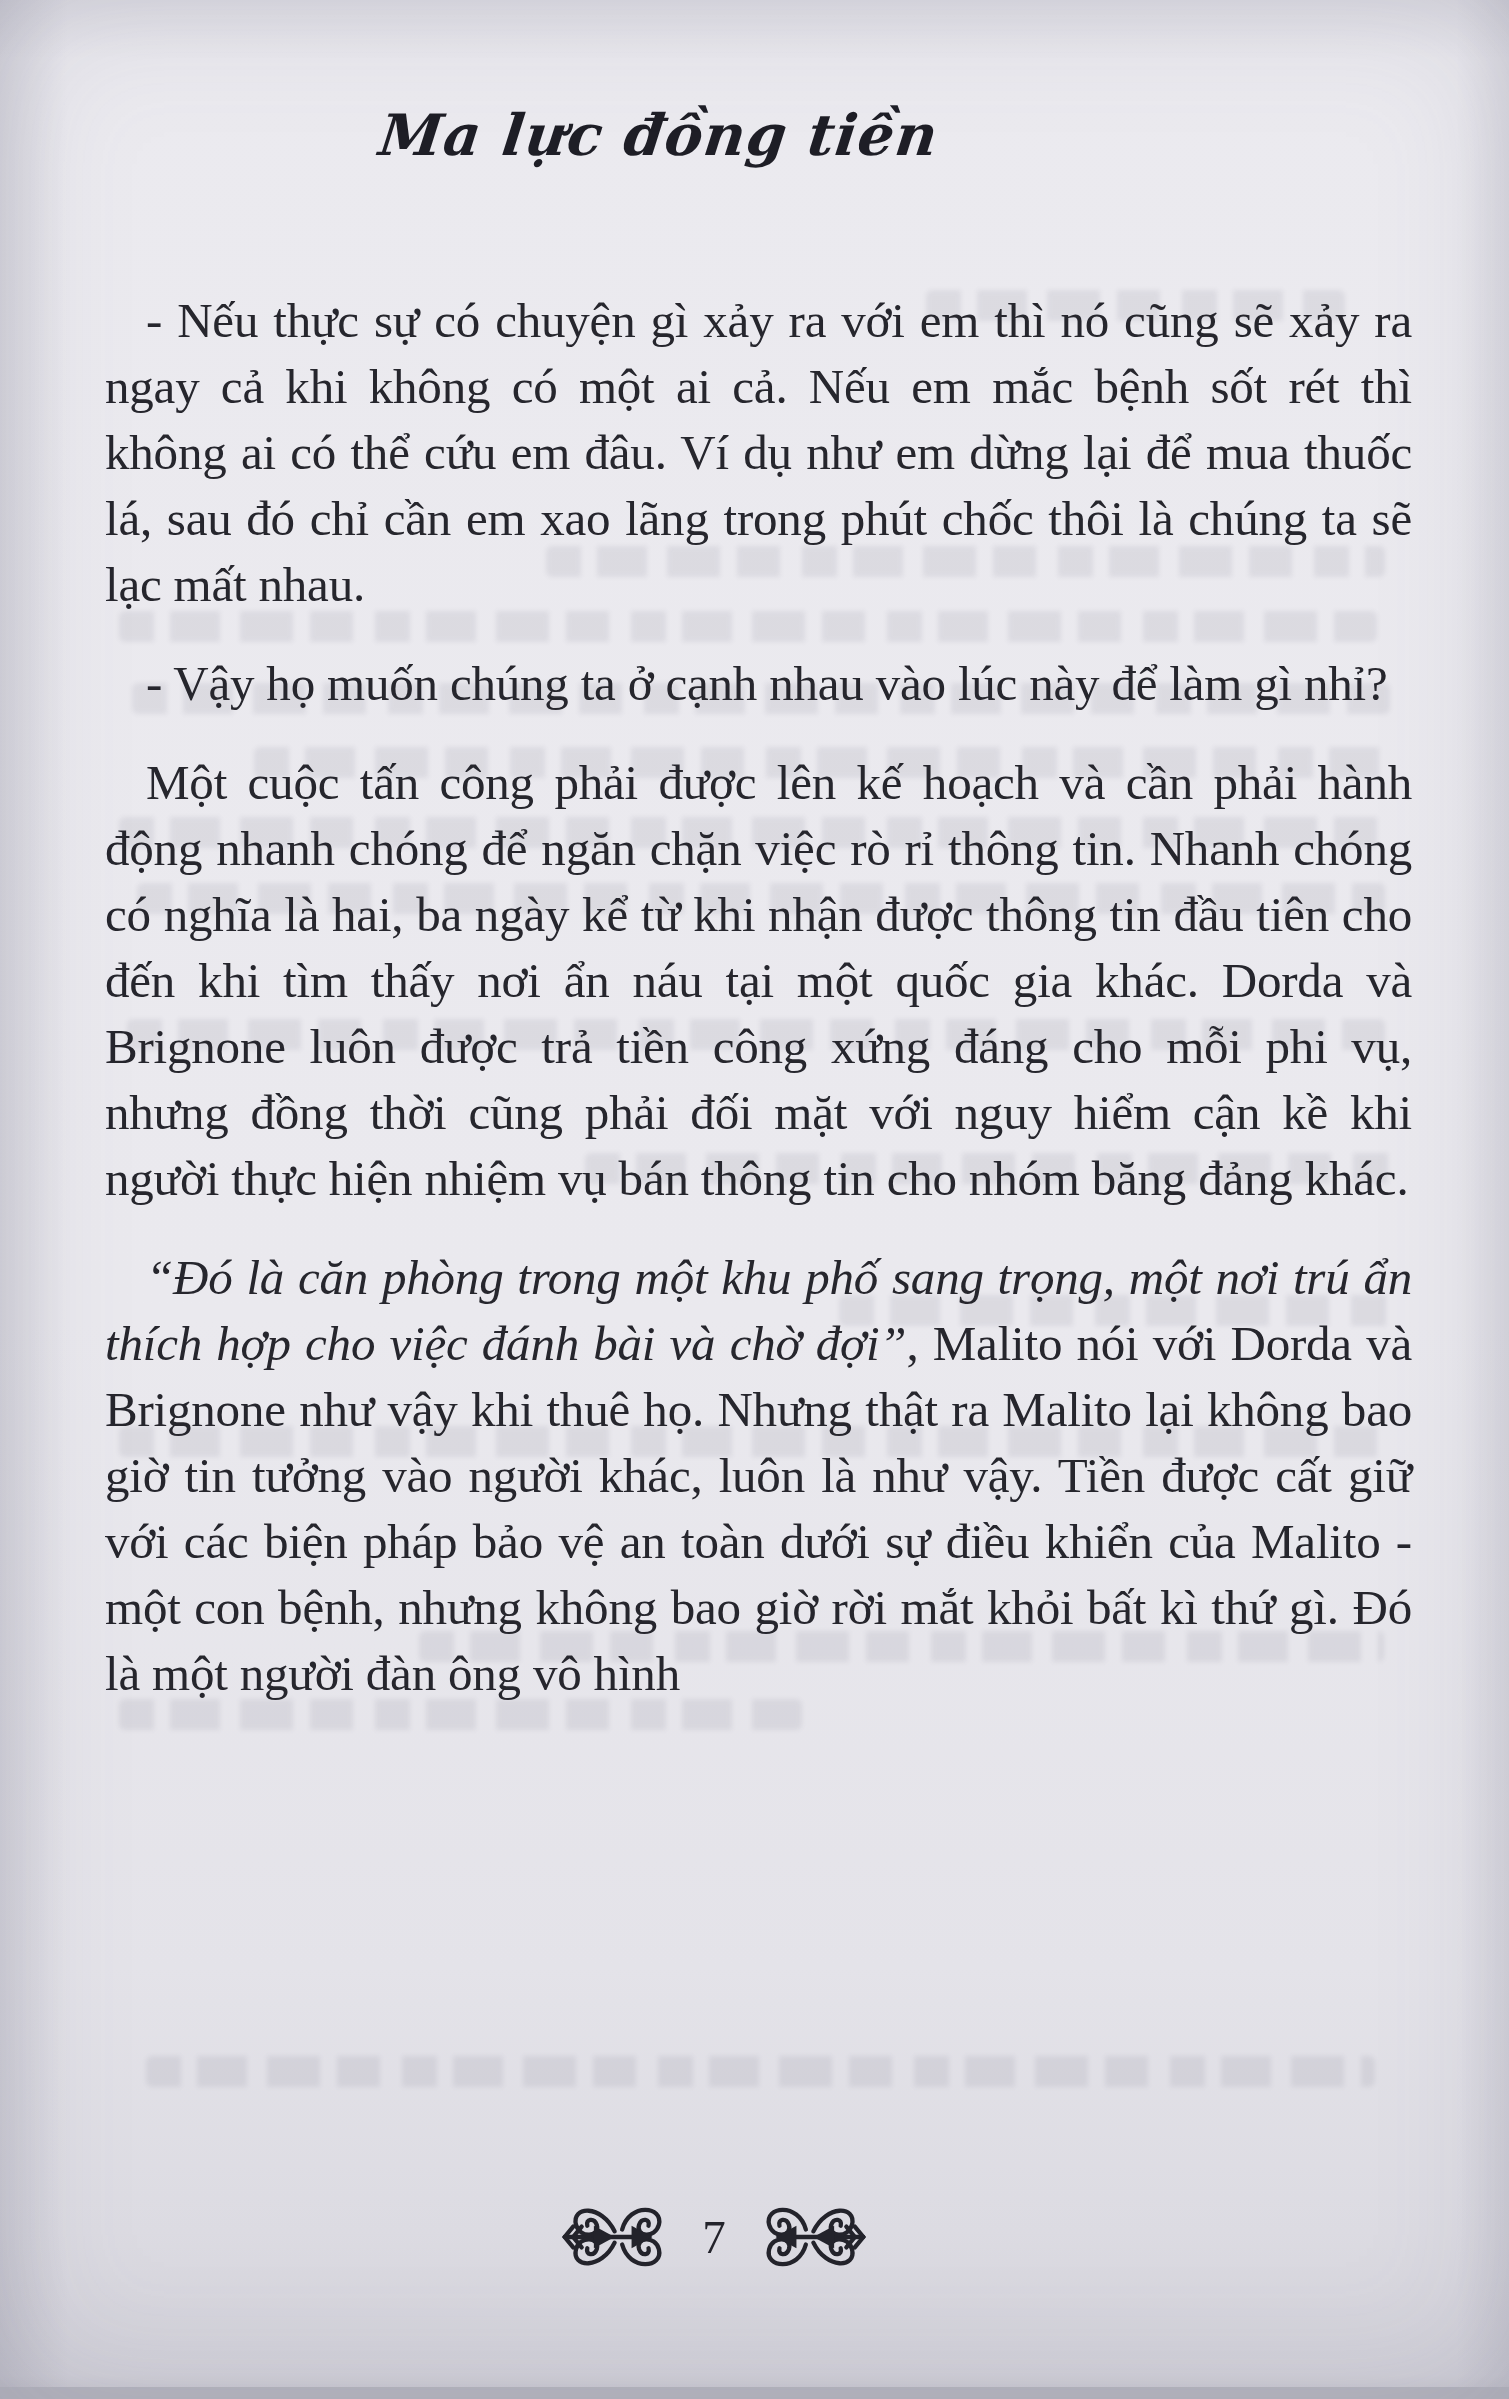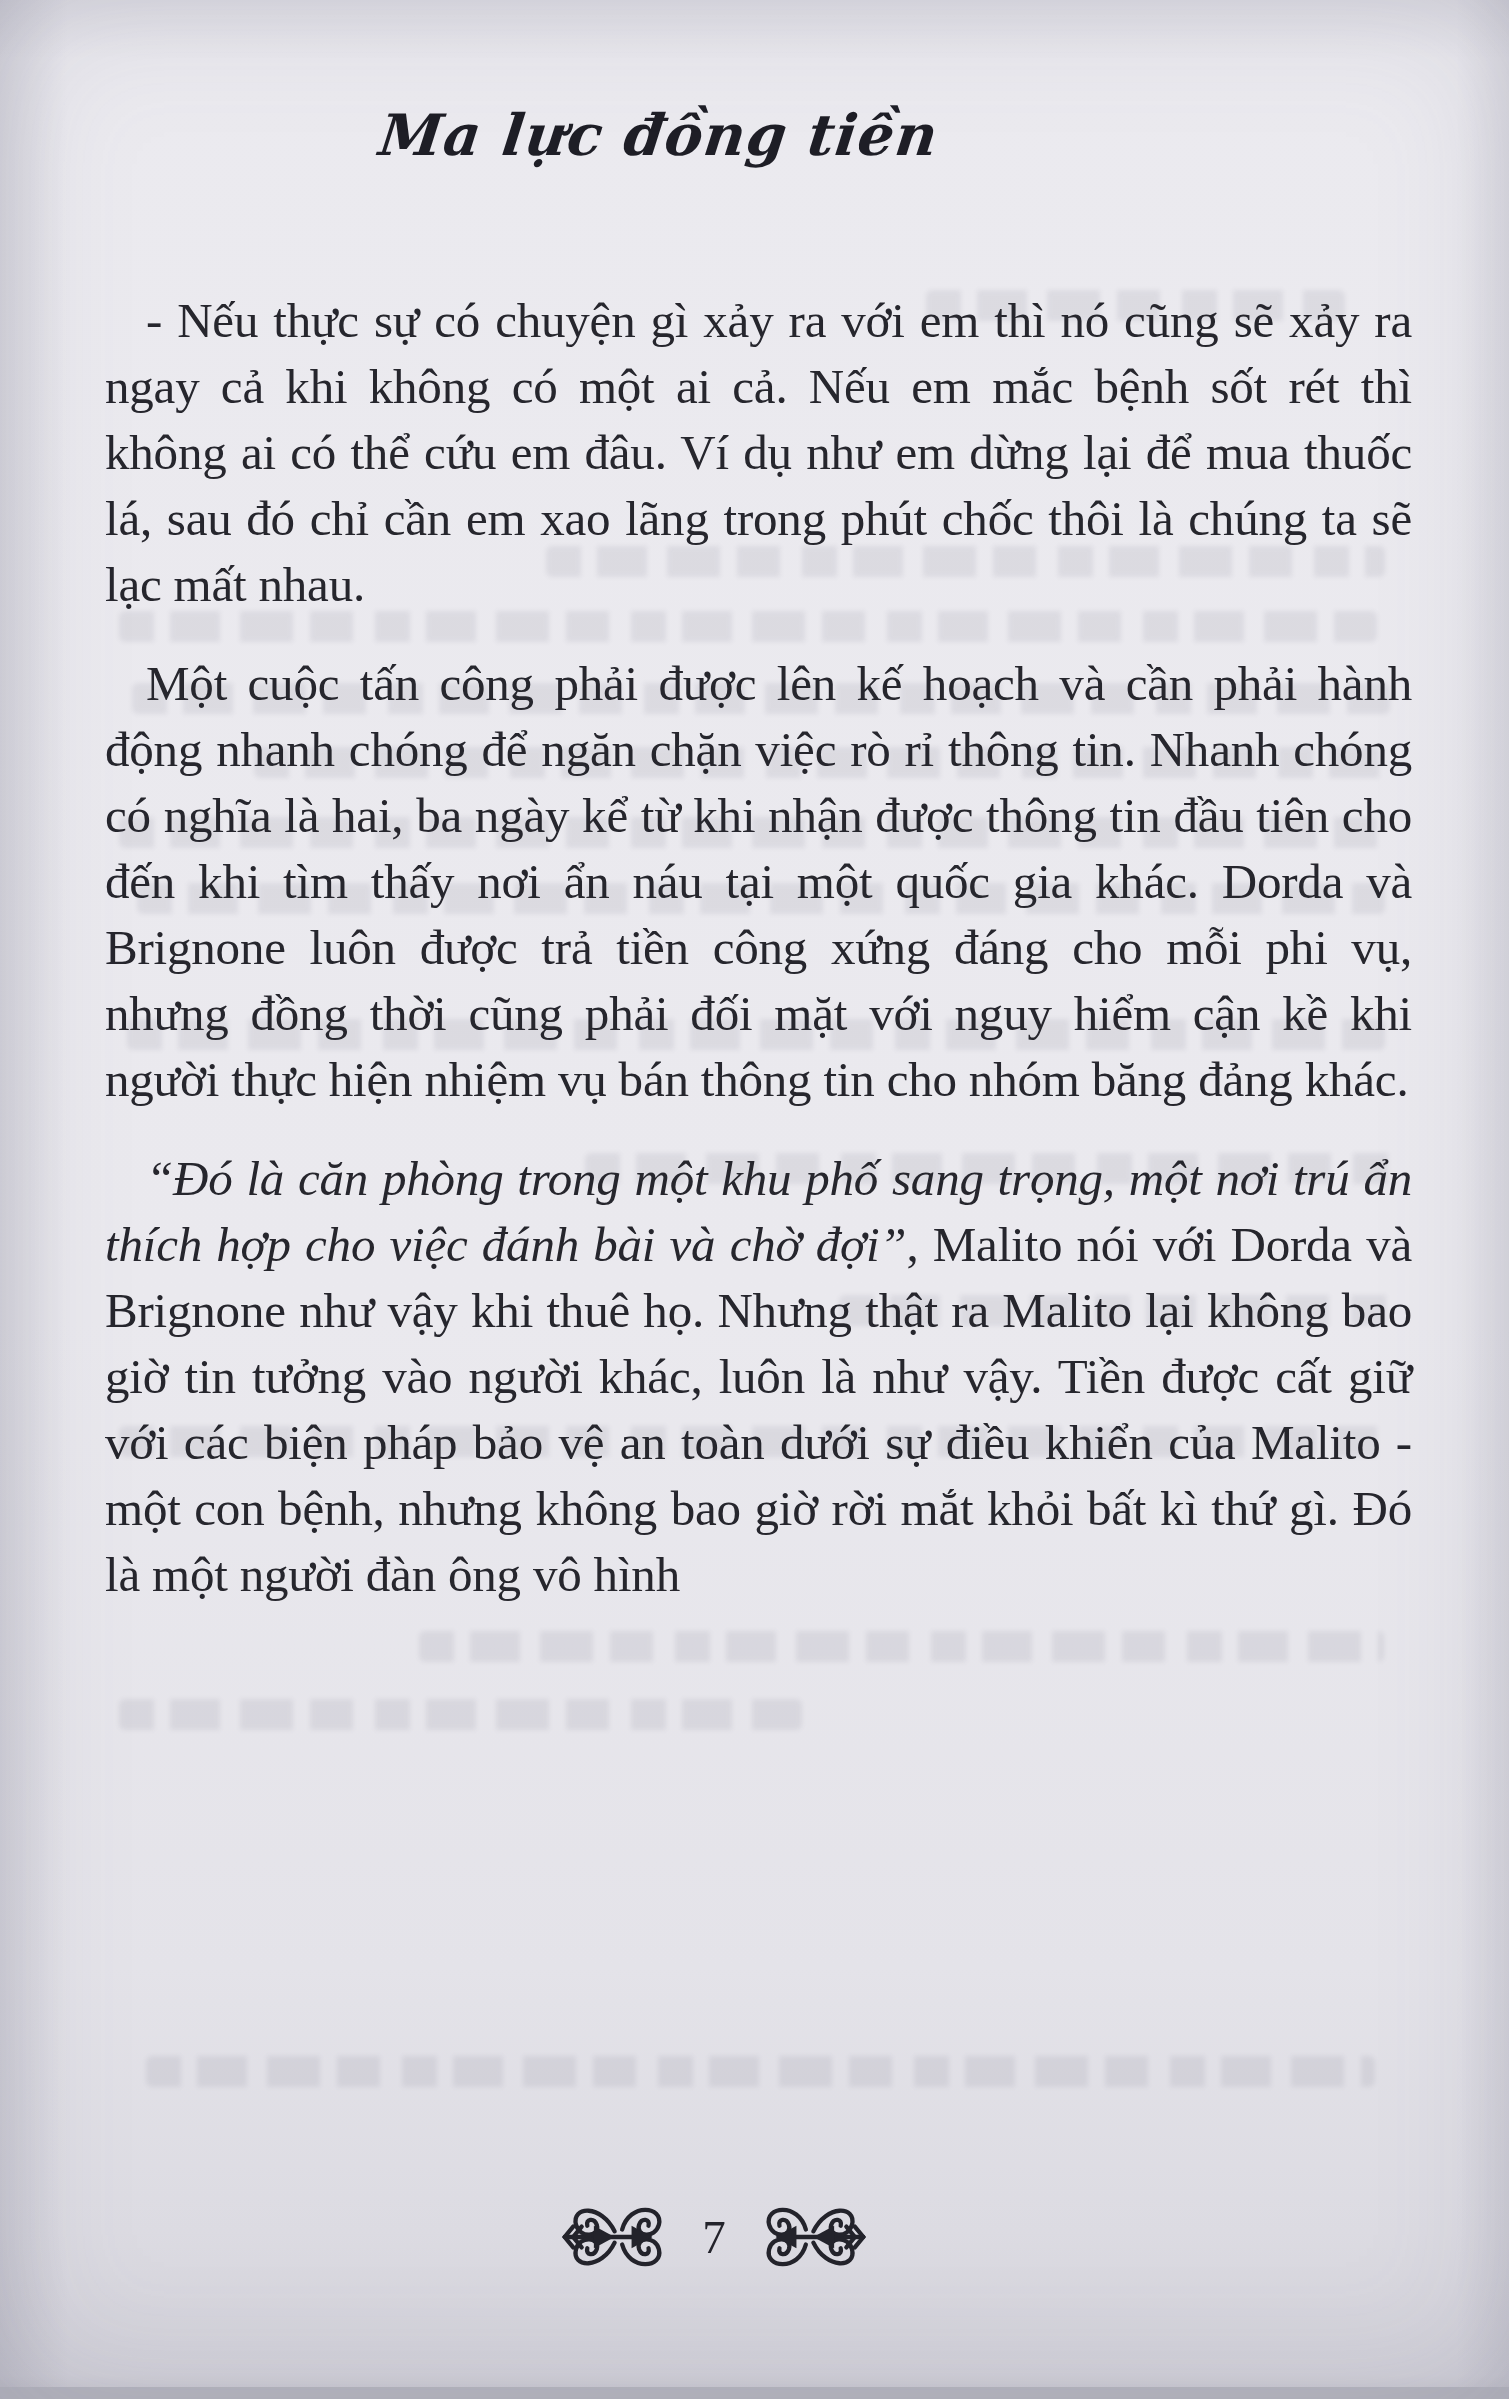--- a/index.html
+++ b/index.html
@@ -83,20 +83,21 @@
     <div class="bleed" style="top:1426px;left:119px;width:1268px;"></div>
     <div class="bleed" style="top:1631px;left:419px;width:965px;"></div>
     <div class="bleed" style="top:1699px;left:119px;width:683px;"></div>
     <div class="bleed" style="top:2056px;left:146px;width:1229px;"></div>
   </div>
 
   <div class="header-title">Ma lực đồng tiền</div>
 
   <div class="body-text">
     <p>- Nếu thực sự có chuyện gì xảy ra với em thì nó cũng sẽ xảy ra ngay cả khi không có một ai cả. Nếu em mắc bệnh sốt rét thì không ai có thể cứu em đâu. Ví dụ như em dừng lại để mua thuốc lá, sau đó chỉ cần em xao lãng trong phút chốc thôi là chúng ta sẽ lạc mất nhau.</p>
+    <p>- Vậy họ muốn chúng ta ở cạnh nhau vào lúc này để làm gì nhỉ?</p>
     <p>Một cuộc tấn công phải được lên kế hoạch và cần phải hành động nhanh chóng để ngăn chặn việc rò rỉ thông tin. Nhanh chóng có nghĩa là hai, ba ngày kể từ khi nhận được thông tin đầu tiên cho đến khi tìm thấy nơi ẩn náu tại một quốc gia khác. Dorda và Brignone luôn được trả tiền công xứng đáng cho mỗi phi vụ, nhưng đồng thời cũng phải đối mặt với nguy hiểm cận kề khi người thực hiện nhiệm vụ bán thông tin cho nhóm băng đảng khác.</p>
     <p class="quote"><span class="q-italic">“Đó là căn phòng trong một khu phố sang trọng, một nơi trú ẩn thích hợp cho việc đánh bài và chờ đợi”</span><span>, Malito nói với Dorda và Brignone như vậy khi thuê họ. Nhưng thật ra Malito lại không bao giờ tin tưởng vào người khác, luôn là như vậy. Tiền được cất giữ với các biện pháp bảo vệ an toàn dưới sự điều khiển của Malito - một con bệnh, nhưng không bao giờ rời mắt khỏi bất kì thứ gì. Đó là một người đàn ông vô hình</span></p>
   </div>
 
   <div class="footer">
     <svg class="ornament" viewBox="0 0 120 86" width="113" height="82" aria-hidden="true">
       <g stroke="#23232b" stroke-width="4.6" fill="none" stroke-linecap="round">
         <path d="M5,43 H95"></path>
         <path d="M14,32 L5,43 L14,54"></path>
         <path d="M23,32 L14,43 L23,54"></path>

